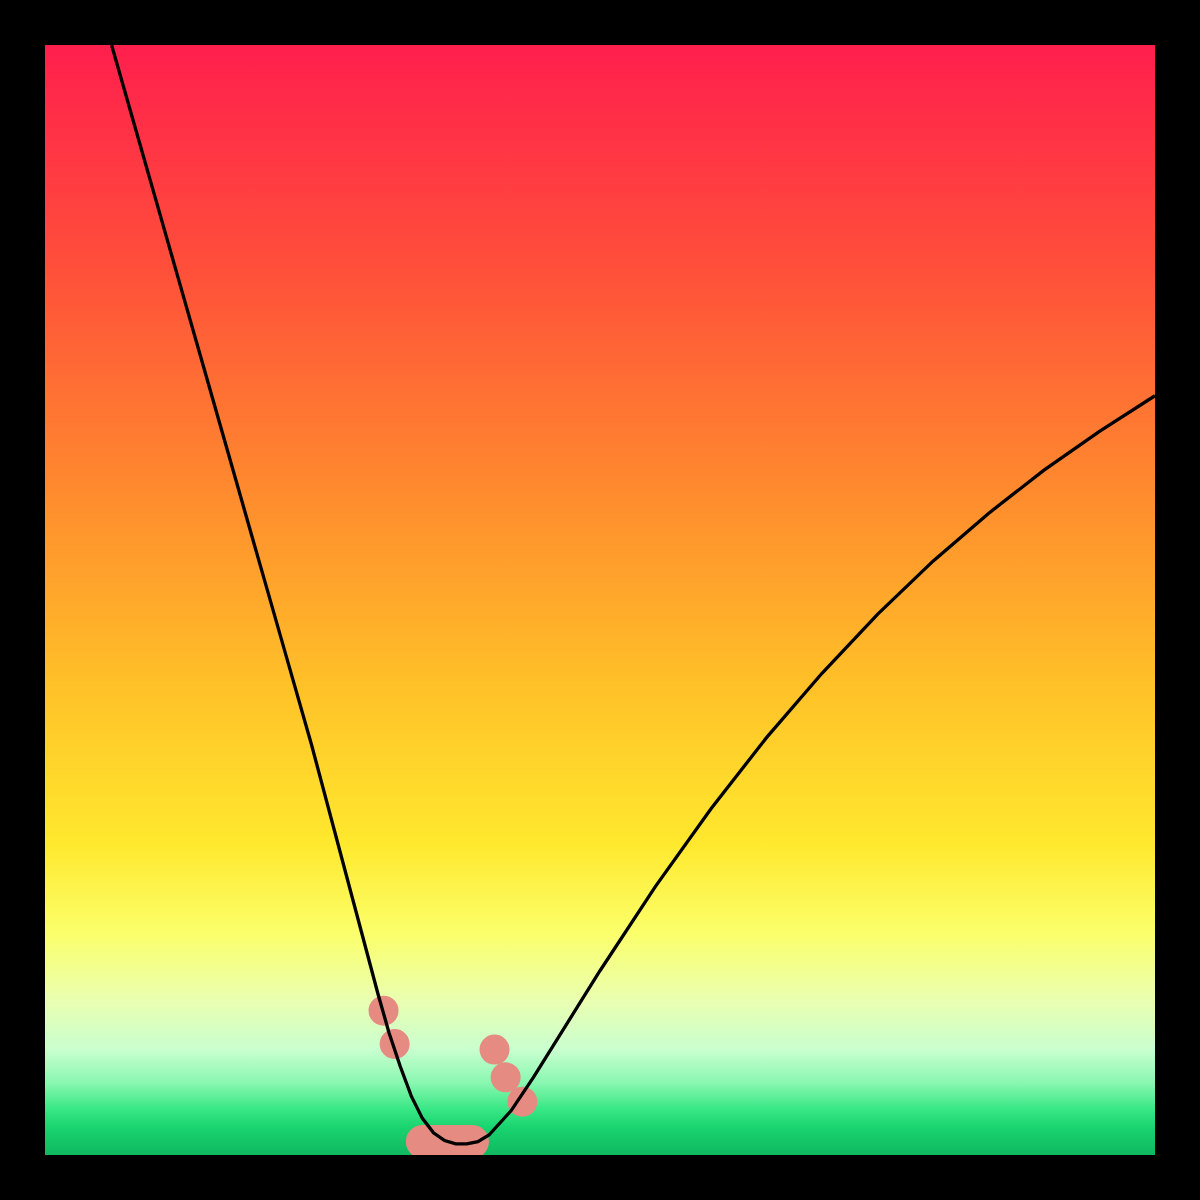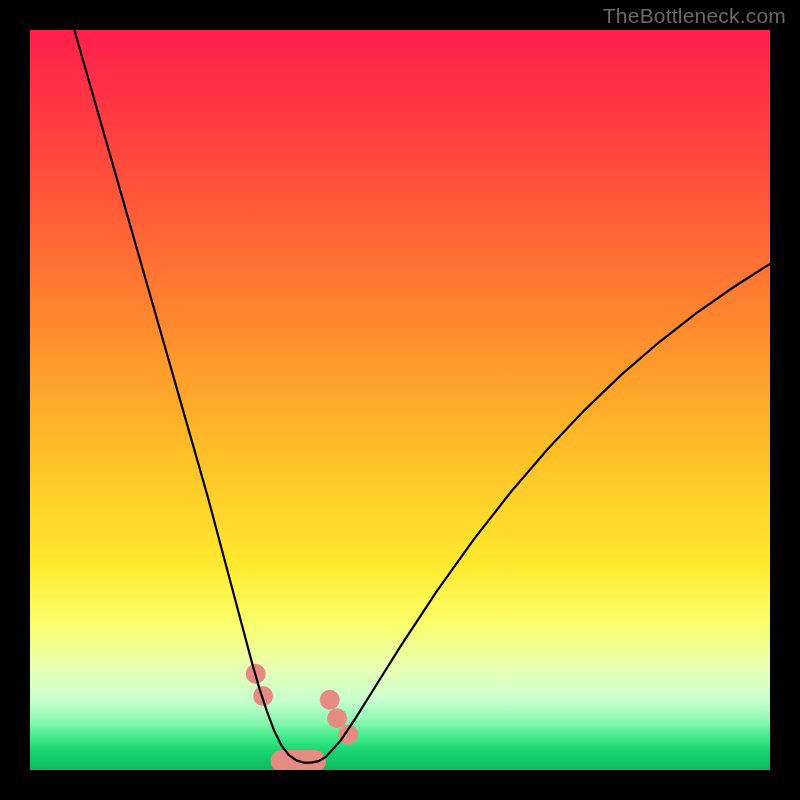--- a/index.html
+++ b/index.html
@@ -79,15 +79,14 @@
           <circle cx="233.10" cy="666.00" r="10" fill="#e58b82"></circle>
           <circle cx="299.70" cy="669.70" r="10" fill="#e58b82"></circle>
           <circle cx="307.10" cy="688.20" r="10" fill="#e58b82"></circle>
           <circle cx="318.20" cy="704.48" r="10" fill="#e58b82"></circle>
         </g>
       <path id="floor-band" fill="#e58b82" d="M 251.6 720.02 L 284.9 720.02 A 11.1 11.1 0 0 1 284.9 742.22 L 251.6 742.22 A 11.1 11.1 0 0 1 251.6 720.02 Z"></path>
       <path id="curve-path" fill="none" stroke="#000000" stroke-width="2.2" d="M44.40 0.00 L59.20 51.80 L74.00 103.60 L88.80 155.40 L103.60 207.20 L118.40 259.00 L133.20 310.80 L148.00 362.60 L162.80 414.40 L177.60 466.20 L192.40 521.70 L207.20 577.20 L222.00 632.70 L229.40 658.60 L236.80 680.80 L244.20 700.78 L251.60 715.58 L259.00 725.20 L266.40 730.38 L273.80 732.60 L281.20 732.60 L288.60 731.12 L296.00 726.68 L310.80 710.40 L325.60 688.20 L340.40 664.52 L370.00 617.16 L407.00 560.92 L444.00 509.12 L481.00 461.76 L518.00 418.84 L555.00 379.62 L592.00 344.10 L629.00 312.28 L666.00 283.42 L703.00 257.52 L740.00 233.84 "></path>
     </svg>
   </div>
 
-  <div class="watermark">TheBottleneck.com</div>
 
 </div>
 
 </body></html>

